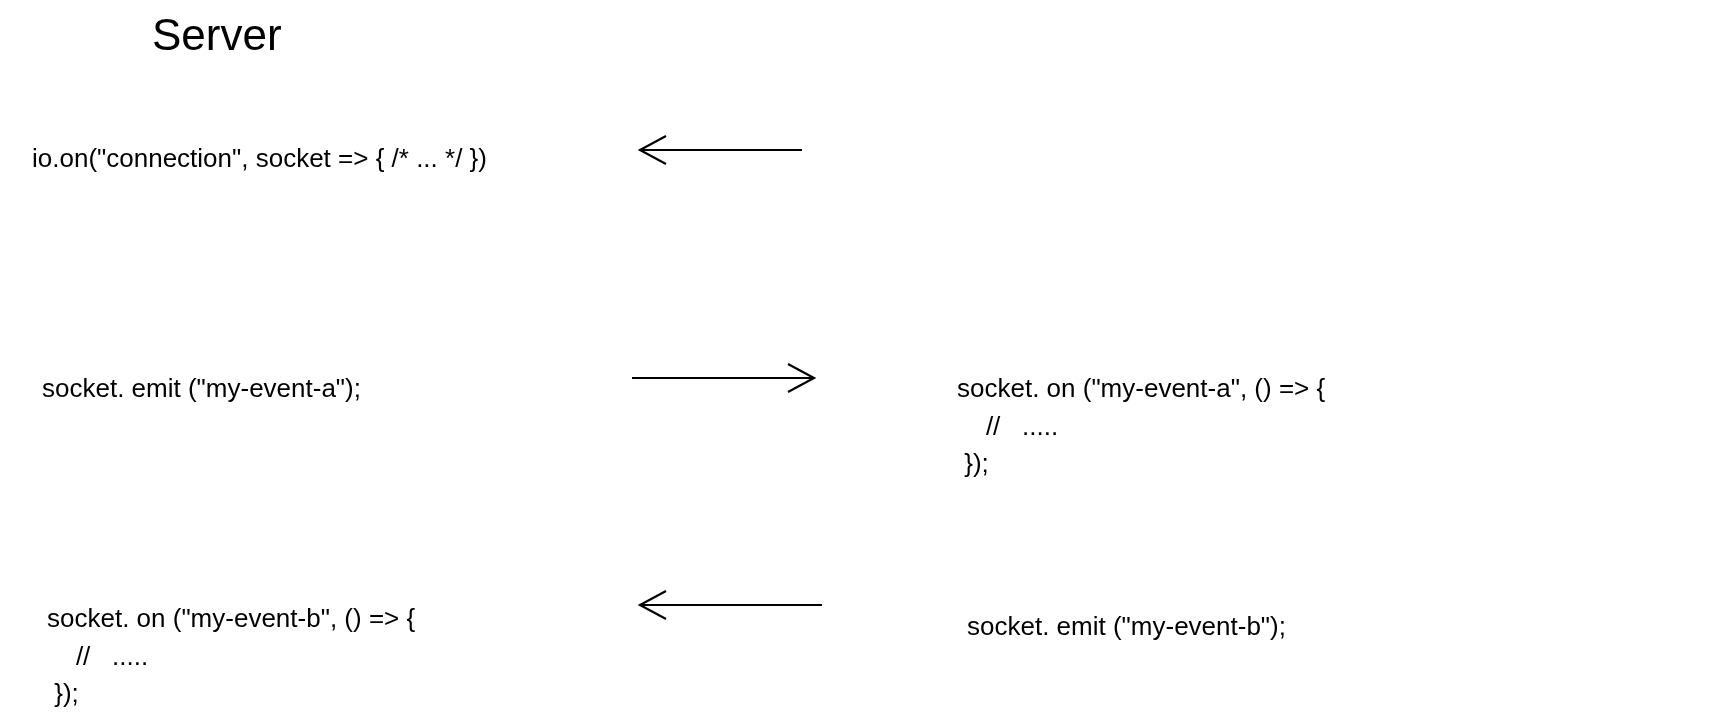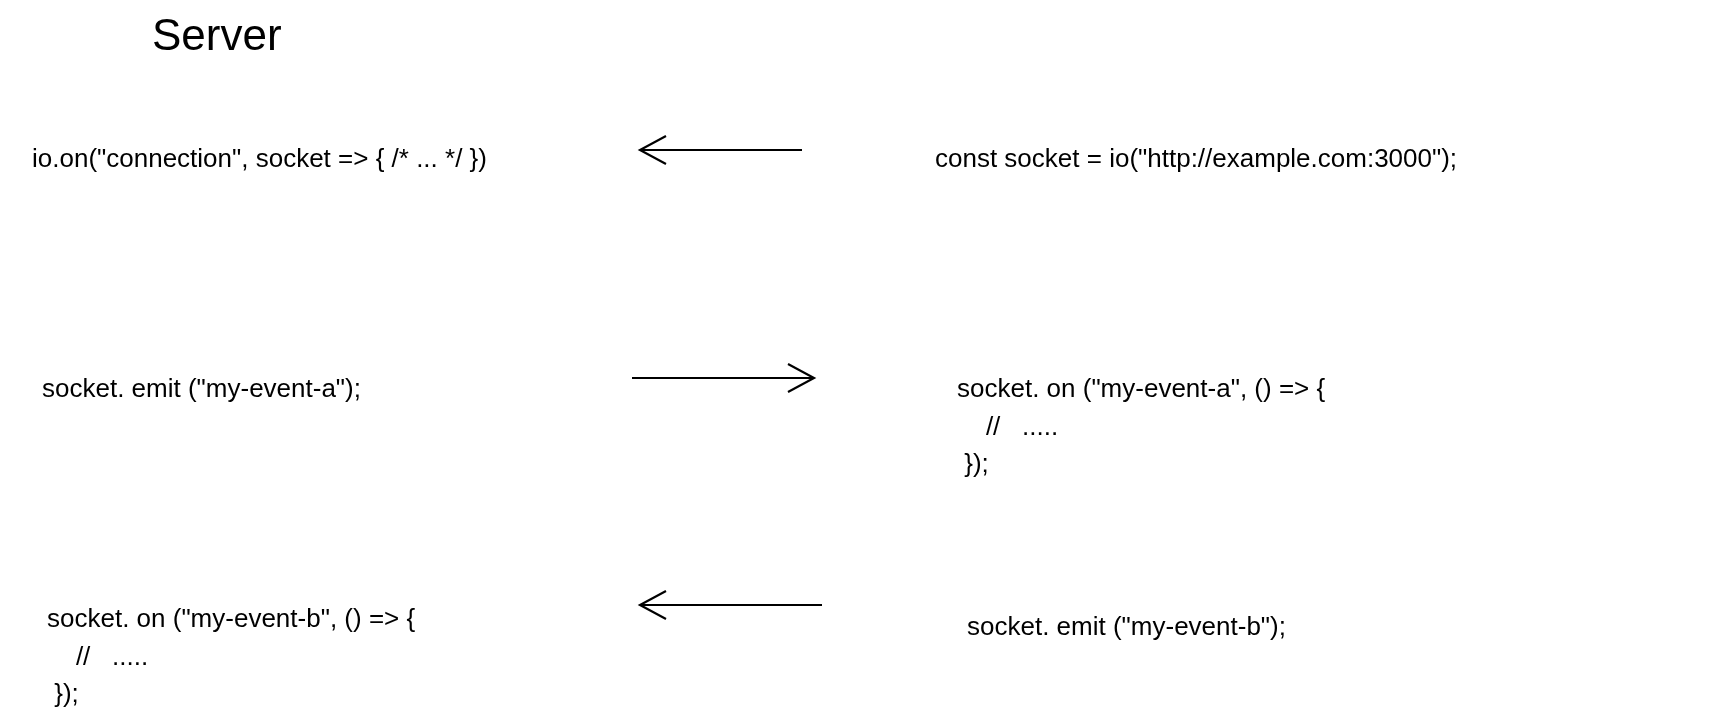--- a/index.html
+++ b/index.html
@@ -40,21 +40,20 @@
   <div class="abs heading" style="left:140px; top:10px;">Server</div>
 
 
   <div class="abs code" style="left:20px; top:140px;">io.on("connection", socket =&gt; { /* ... */ })</div>
 
   <svg class="abs arrow-svg" style="left:610px; top:130px;" width="190" height="40">
     <line x1="20" y1="20" x2="180" y2="20" stroke-width="2.2"></line>
     <polyline points="44,6 18,20 44,34" stroke-width="2.2"></polyline>
   </svg>
 
-  <div class="abs code" style="left:923px; top:140px;">const socket = io("http://example.com:3000");</div>
 
   <div class="abs code" style="left:30px; top:370px;">socket. emit ("my-event-a");</div>
 
   <svg class="abs arrow-svg" style="left:610px; top:358px;" width="210" height="40">
     <line x1="10" y1="20" x2="190" y2="20" stroke-width="2.2"></line>
     <polyline points="166,6 192,20 166,34" stroke-width="2.2"></polyline>
   </svg>
 
   <div class="abs code" style="left:945px; top:370px;">socket. on ("my-event-a", () =&gt; {
     //   .....

